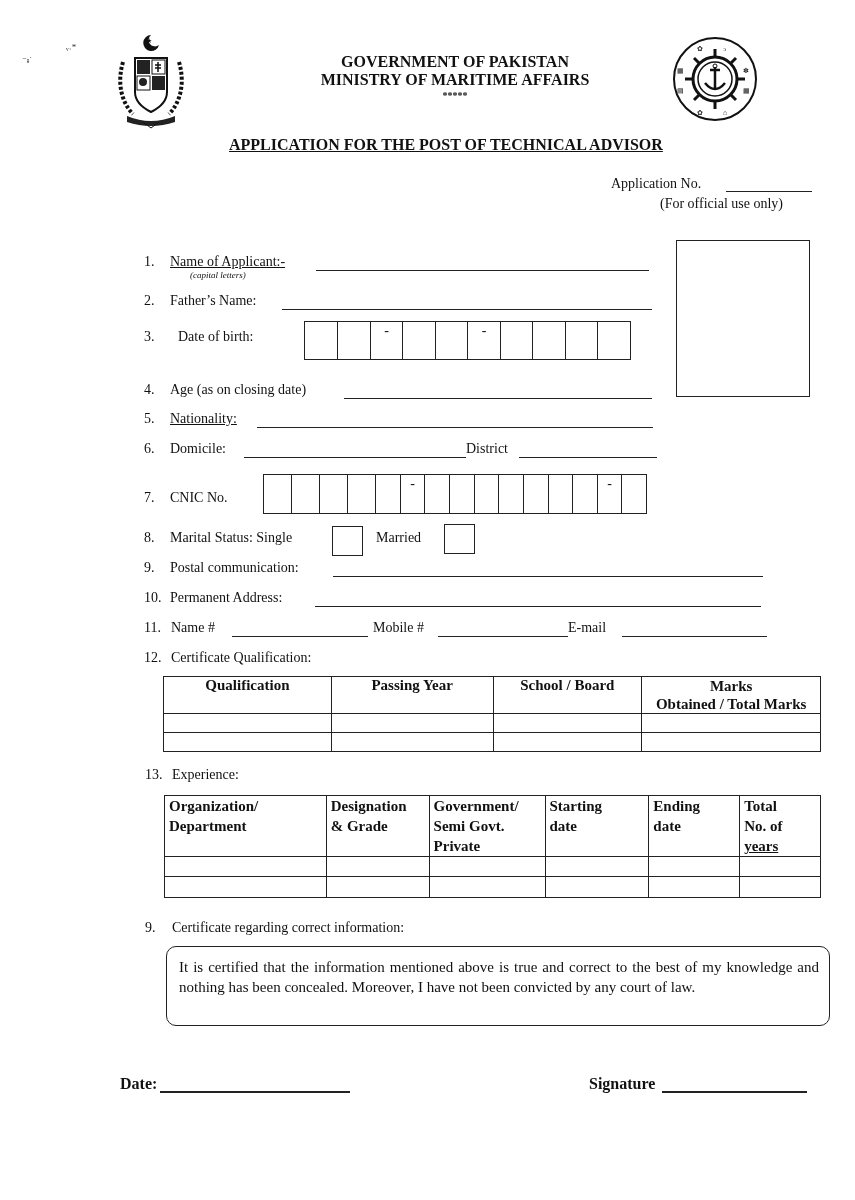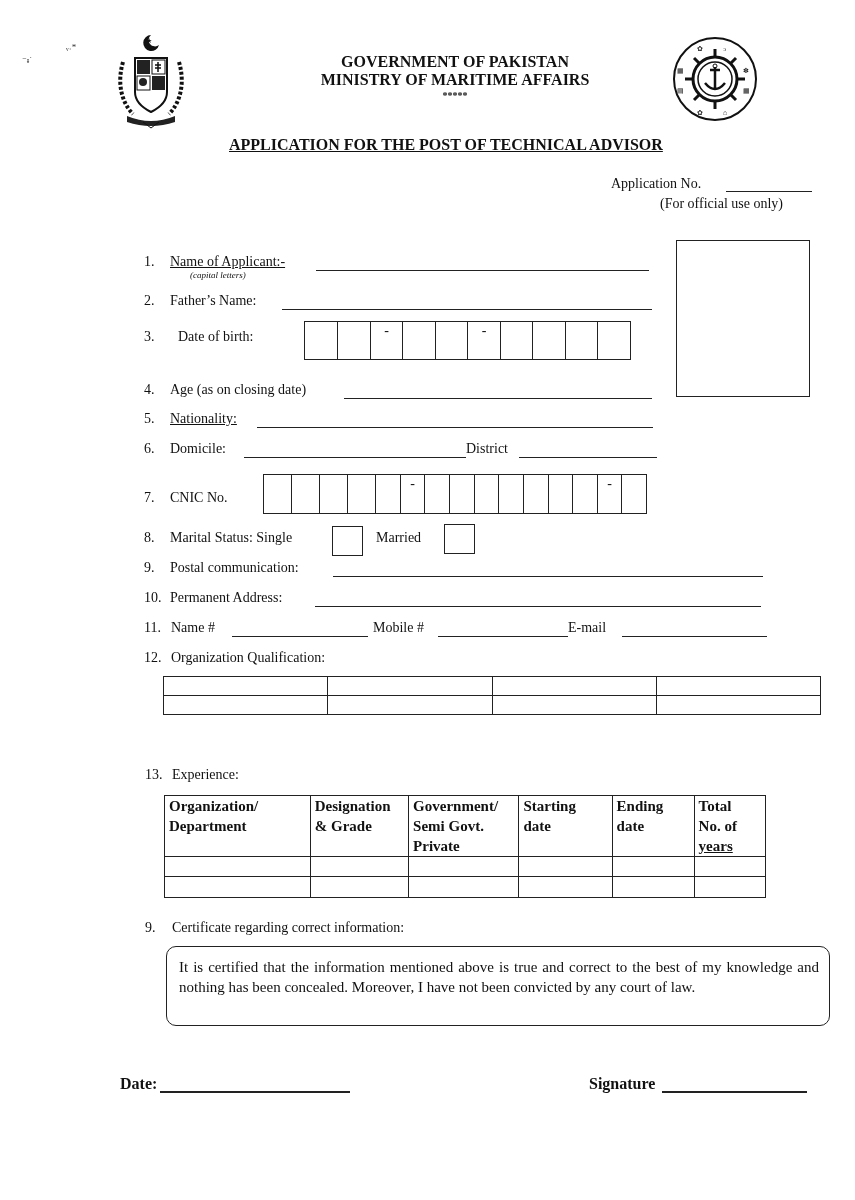--- a/index.html
+++ b/index.html
@@ -164,43 +164,52 @@
 
 <div class="abs txt" style="left:144px;top:619px;">11.</div>
 <div class="abs txt" style="left:171px;top:619px;">Name #</div>
 <div class="line" style="left:232px;top:636px;width:136px;"></div>
 <div class="abs txt" style="left:373px;top:619px;">Mobile #</div>
 <div class="line" style="left:438px;top:636px;width:130px;"></div>
 <div class="abs txt" style="left:568px;top:619px;">E-mail</div>
 <div class="line" style="left:622px;top:636px;width:145px;"></div>
 
 <div class="abs txt" style="left:144px;top:649px;">12.</div>
-<div class="abs txt" style="left:171px;top:649px;">Organization Qualification:</div>
+<div class="abs txt" style="left:171px;top:649px;">Certificate Qualification:</div>
 
 <table class="grid edu" style="left:163px;top:676px;width:658px;">
   <tbody>
+      <tr style="height:37px;">
+    <th style="width:168px;">Qualification</th>
+    <th style="width:162px;">Passing Year</th>
+    <th style="width:149px;">School / Board</th>
+    <th style="width:179px;line-height:18px;">
+      <span>Marks</span><br>
+      <span>Obtained / Total Marks</span>
+    </th>
+  </tr>
   <tr style="height:19px;">
     <td></td>
         <td></td>
         <td></td>
         <td></td>
   </tr>
   <tr style="height:19px;">
     <td></td>
         <td></td>
         <td></td>
         <td></td>
   </tr>
 </tbody>
   </table>
 
 <div class="abs txt" style="left:145px;top:766px;">13.</div>
 <div class="abs txt" style="left:172px;top:766px;">Experience:</div>
 
-<table class="grid exp" style="left:164px;top:795px;width:602px;">
+<table class="grid exp" style="left:164px;top:795px;width:657px;">
   <tbody>
       <tr style="height:61px;">
     <th style="width:162px;"><span>Organization/</span><br><span>Department</span></th>
     <th style="width:103px;"><span>Designation</span><br><span>&amp; Grade</span></th>
     <th style="width:116px;"><span>Government/</span><br><span>Semi Govt.</span><br><span>Private</span></th>
     <th style="width:104px;"><span>Starting</span><br><span>date</span></th>
     <th style="width:91px;"><span>Ending</span><br><span>date</span></th>
     <th style="width:81px;"><span>Total</span><br><span>No. of</span><br><span style="text-decoration:underline;">years</span></th>
   </tr>
   <tr style="height:20px;">

